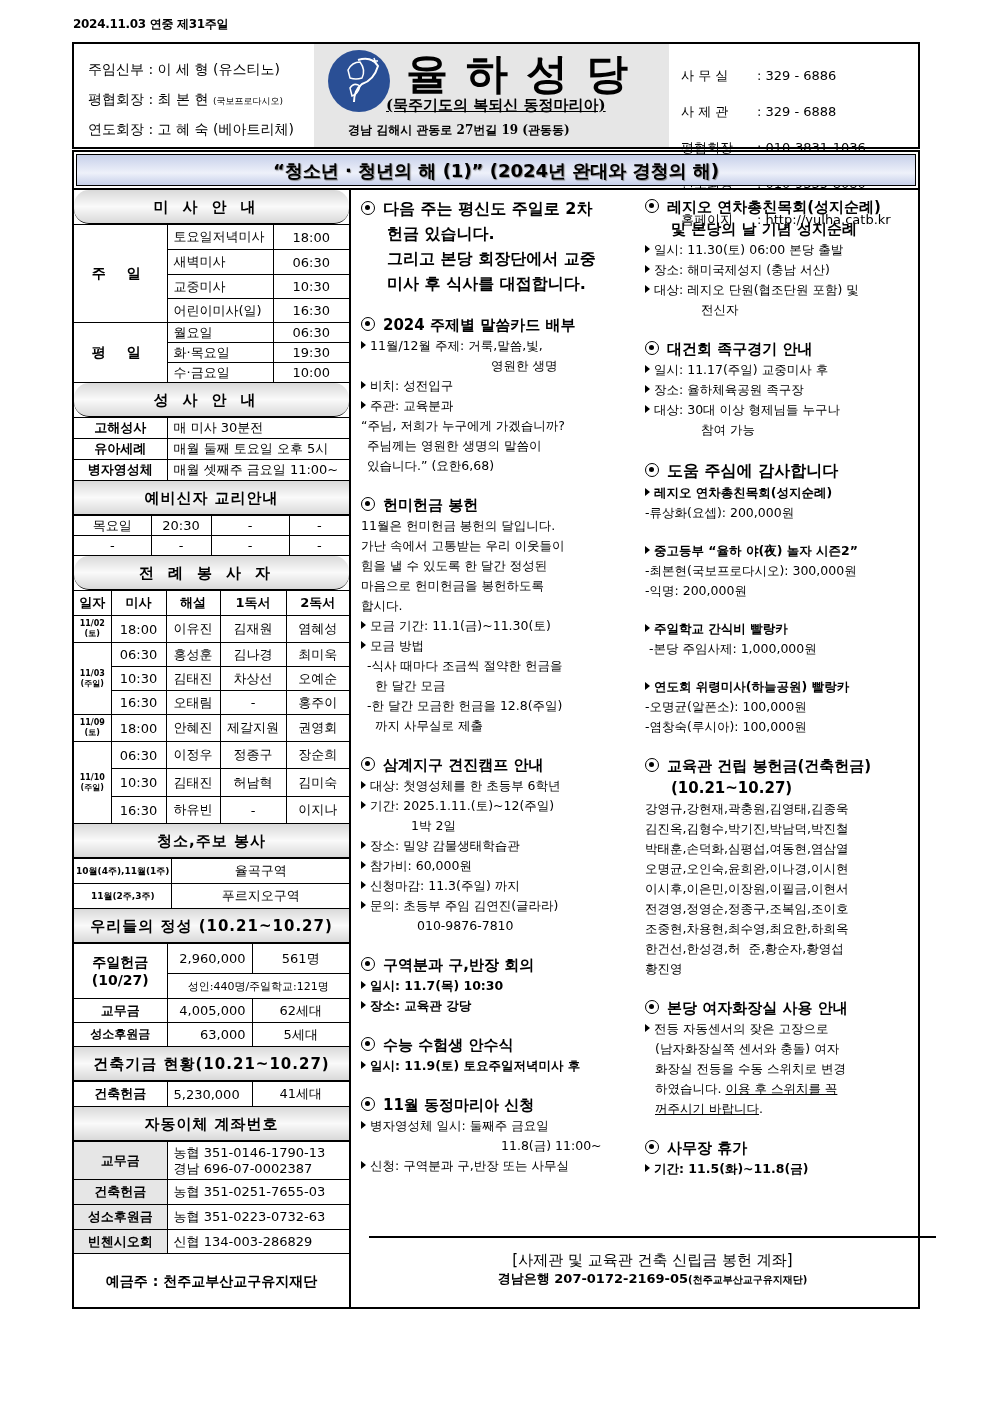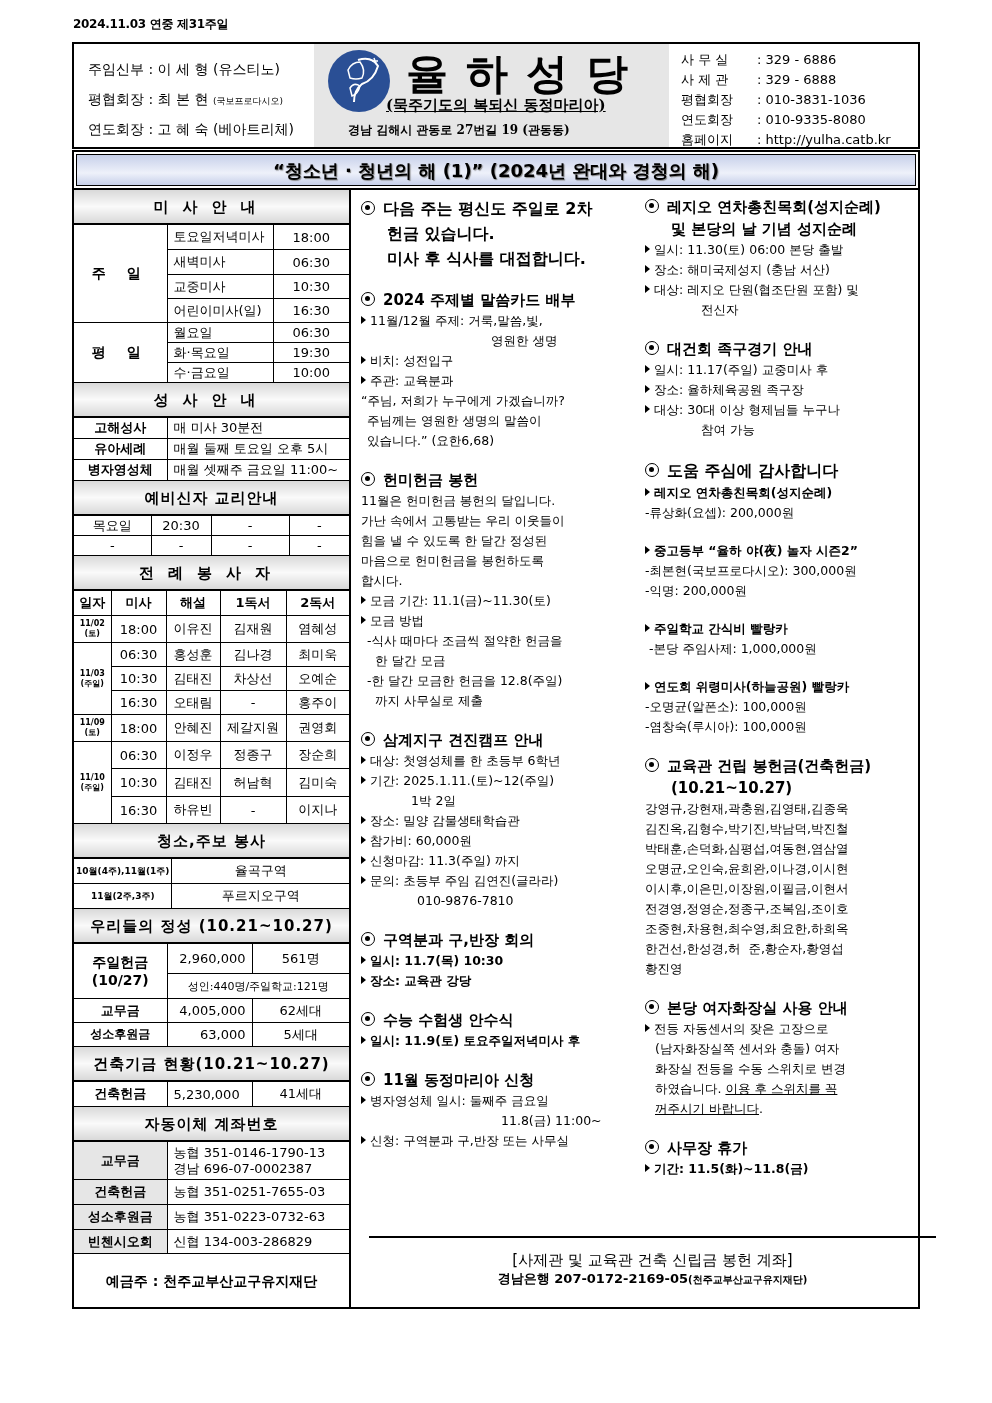--- a/index.html
+++ b/index.html
@@ -11,30 +11,30 @@
   .hdr-left { width: 240px; padding: 10px 0 0 14px; font-size: 14px; }
   .hdr-left div { height: 30px; line-height: 30px; white-space: nowrap; }
   .hdr-left .small { font-size: 9px; }
   .hdr-center { width: 355px; background: #e6e6e6; position: relative; }
   .logo { position: absolute; left: 14px; top: 6px; width: 62px; height: 62px; border-radius: 50%; background: #2a4f95; overflow: hidden; }
   .logo svg { width: 62px; height: 62px; }
   .church-name { position: absolute; left: 92px; top: 2px; font-size: 42px; font-weight: bold; letter-spacing: 18px; font-family: "DejaVu Sans", sans-serif; }
   .church-sub { position: absolute; left: 72px; top: 52px; font-size: 15px; font-weight: bold; font-family: "DejaVu Serif", serif; text-decoration: underline; }
   .church-addr { position: absolute; left: 34px; top: 78px; font-size: 12px; font-weight: bold; font-family: "DejaVu Serif", serif; }
   .hdr-right { flex: 1; padding: 6px 0 0 12px; font-size: 13px; }
-  .hdr-right div { height: 20px; line-height: 20px; white-space: nowrap; }
+  .hdr-right div { height: 20px; line-height: 20px; white-space: nowrap; margin-top: 16px; }
   .hdr-right .k { display: inline-block; width: 76px; letter-spacing: 0px; }
 
   .banner { position: absolute; left: 72px; top: 150px; width: 848px; height: 40px; border: 2px solid #000; padding: 2px; }
   .banner-inner { width: 100%; height: 100%; border: 1px solid #000; background: linear-gradient(#c7d0ea, #eef1fa 60%, #c7d0ea); text-align: center; font-size: 18px; font-weight: bold; line-height: 32px; text-shadow: 1px 1px 1px #888; }
 
   .main { position: absolute; left: 72px; top: 190px; width: 848px; height: 1119px; border: 2px solid #000; border-top: none; }
   .left { position: absolute; left: 0; top: 0; width: 277px; height: 1117px; border-right: 2px solid #000; }
   .sec-hdr { height: 34px; background: linear-gradient(#d9d9d9, #fafafa 50%, #d9d9d9); border-bottom: 1px solid #000; text-align: center; font-weight: bold; font-size: 15px; line-height: 34px; letter-spacing: 1px; }
-  .sec-hdr.spaced { letter-spacing: 14px; }
+  .sec-hdr.spaced { letter-spacing: 14px; border-radius: 15px; }
   table { border-collapse: collapse; width: 100%; }
   td { border: 1px solid #000; font-size: 13px; text-align: center; height: 24px; padding: 0 2px; white-space: nowrap; }
   .t-left td:first-child { border-left: none; }
   .t-left td:last-child { border-right: none; }
   .bold { font-weight: bold; }
   .lft { text-align: left; padding-left: 6px; }
   .rgt { text-align: right; padding-right: 6px; }
   .gray { background: #e6e6e6; }
   .tiny { font-size: 8px; font-weight: bold; line-height: 10px; }
   .xs { font-size: 9px; font-weight: bold; }
@@ -305,20 +305,21 @@
     </tbody>
       </table>
     <div style="text-align:center;font-weight:bold;font-size:14px;line-height:54px">예금주 : 천주교부산교구유지재단</div>
   </div>
 
   <div class="middle">
     <div class="note-title big-title">
       <span class="bullet"></span><span>다음 주는 평신도 주일로 2차</span>
     </div>
     <div class="note-title big-title indent">헌금 있습니다.</div>
+    <div class="note-title big-title indent">그리고 본당 회장단에서 교중</div>
     <div class="note-title big-title indent">미사 후 식사를 대접합니다.</div>
     <div class="gap"></div>
 
     <div class="note-title"><span class="bullet"></span><span>2024 주제별 말씀카드 배부</span></div>
     <div class="ln"><span class="tri"></span><span>11월/12월  주제: 거룩,말씀,빛,</span></div>
     <div class="ln pad2" style="padding-left:130px">영원한 생명</div>
     <div class="ln"><span class="tri"></span><span>비치: 성전입구</span></div>
     <div class="ln"><span class="tri"></span><span>주관: 교육분과</span></div>
     <div class="ln">“주님, 저희가 누구에게 가겠습니까?</div>
     <div class="ln" style="padding-left:6px">주님께는 영원한 생명의 말씀이</div>

